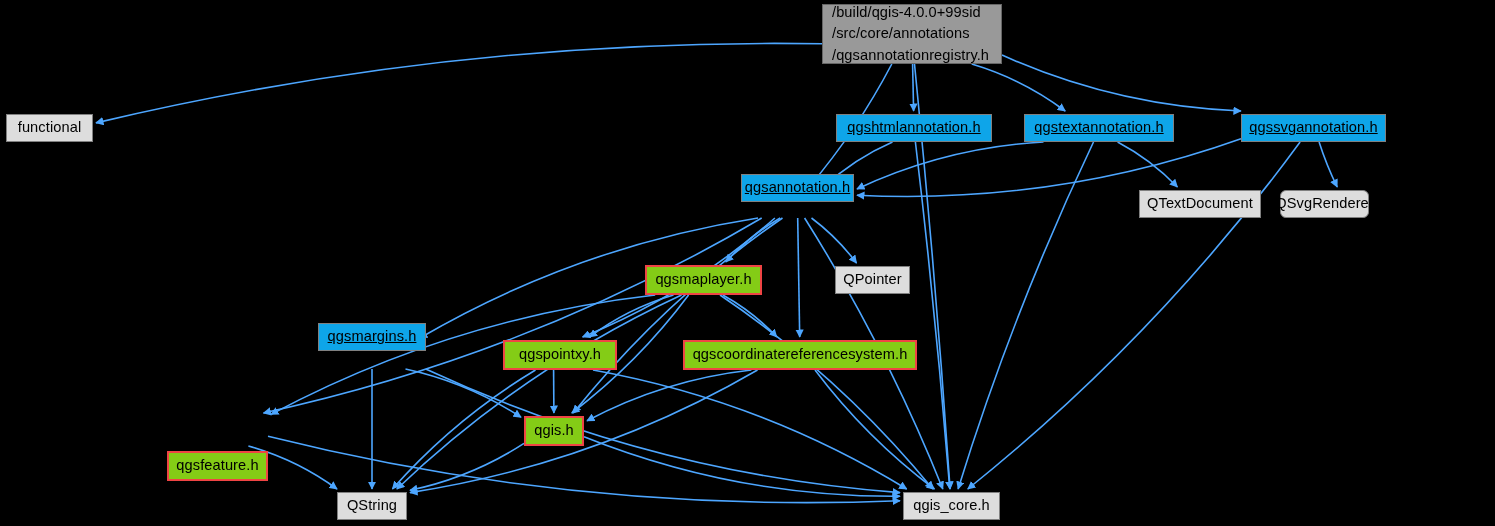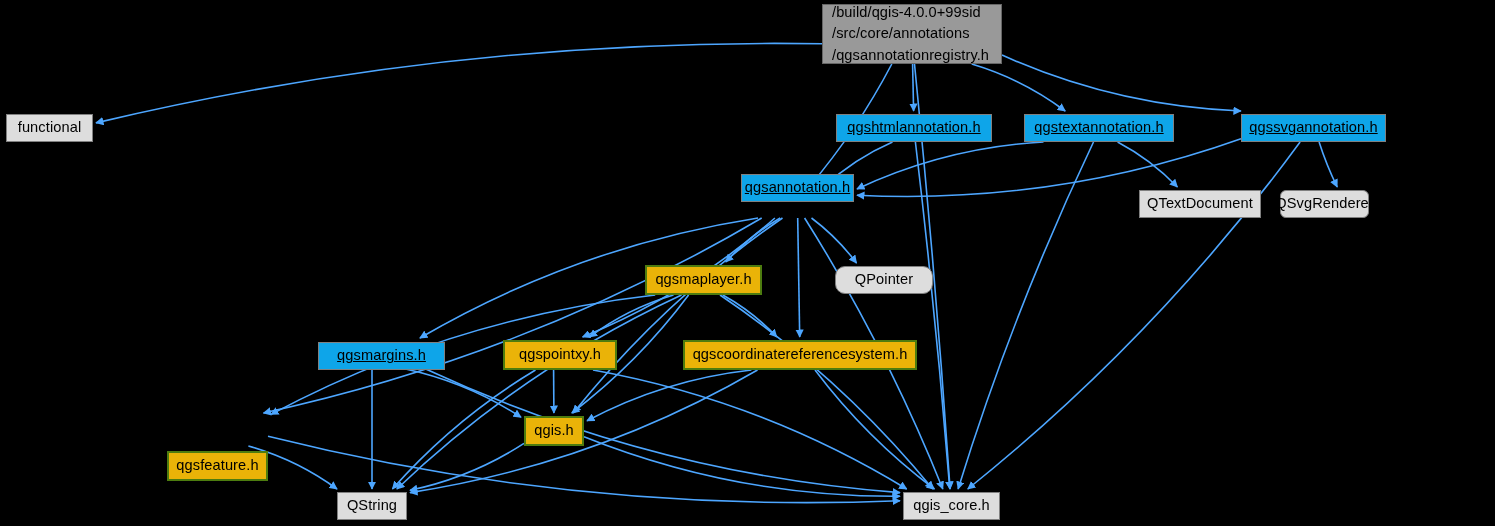--- a/index.html
+++ b/index.html
@@ -51,22 +51,22 @@
   .node.root {
     background: #999999;
     border: 1px solid #666666;
     font-size: 14.6px;
     text-align: left;
     justify-content: flex-start;
     padding-left: 9px;
     line-height: 1.45;
   }
   .node.highlight {
-    background: #eab308;
-    border: 2px solid #4d7c0f;
+    background: #84cc16;
+    border: 2px solid #ef4444;
   }
 </style>
 </head>
 <body>
 
 <div id="graph-root">
 
   <svg id="edge-layer" viewBox="0 0 1495 526" xmlns="http://www.w3.org/2000/svg">
     <defs>
       <marker id="arrow" viewBox="0 0 10 10" refX="9" refY="5" markerWidth="5.2" markerHeight="5.2" orient="auto-start-reverse">
@@ -123,22 +123,22 @@
 /src/core/annotations
 /qgsannotationregistry.h</div>
       <div class="node shaded" style="left: 6px; top: 114px; width: 87px; height: 28px;">functional</div>
       <div class="node plain" style="left: 836px; top: 114px; width: 156px; height: 28px;">qgshtmlannotation.h</div>
       <div class="node plain" style="left: 1024px; top: 114px; width: 150px; height: 28px;">qgstextannotation.h</div>
       <div class="node plain" style="left: 1241px; top: 114px; width: 145px; height: 28px;">qgssvgannotation.h</div>
       <div class="node plain" style="left: 741px; top: 174px; width: 113px; height: 28px;">qgsannotation.h</div>
       <div class="node shaded" style="left: 1139px; top: 190px; width: 122px; height: 28px;">QTextDocument</div>
       <div class="node shaded" style="left: 1280px; top: 190px; width: 89px; height: 28px; border-radius: 6px;">QSvgRenderer</div>
       <div class="node highlight" style="left: 645px; top: 265px; width: 117px; height: 30px;">qgsmaplayer.h</div>
-      <div class="node shaded" style="left: 835px; top: 266px; width: 98px; height: 28px; border-radius: 10px;">QPointer</div>
-      <div class="node plain" style="left: 318px; top: 342px; width: 127px; height: 28px;">qgsmargins.h</div>
+      <div class="node shaded" style="left: 835px; top: 266px; width: 75px; height: 28px;">QPointer</div>
+      <div class="node plain" style="left: 318px; top: 323px; width: 108px; height: 28px;">qgsmargins.h</div>
       <div class="node highlight" style="left: 503px; top: 340px; width: 114px; height: 30px;">qgspointxy.h</div>
       <div class="node highlight" style="left: 683px; top: 340px; width: 234px; height: 30px;">qgscoordinatereferencesystem.h</div>
       <div class="node highlight" style="left: 167px; top: 416px; width: 101px; height: 30px; margin-top: 35px;">qgsfeature.h</div>
       <div class="node highlight" style="left: 524px; top: 416px; width: 60px; height: 30px;">qgis.h</div>
       <div class="node shaded" style="left: 337px; top: 492px; width: 70px; height: 28px;">QString</div>
       <div class="node shaded" style="left: 903px; top: 492px; width: 97px; height: 28px;">qgis_core.h</div>
     </div>
 
 </div>
 

